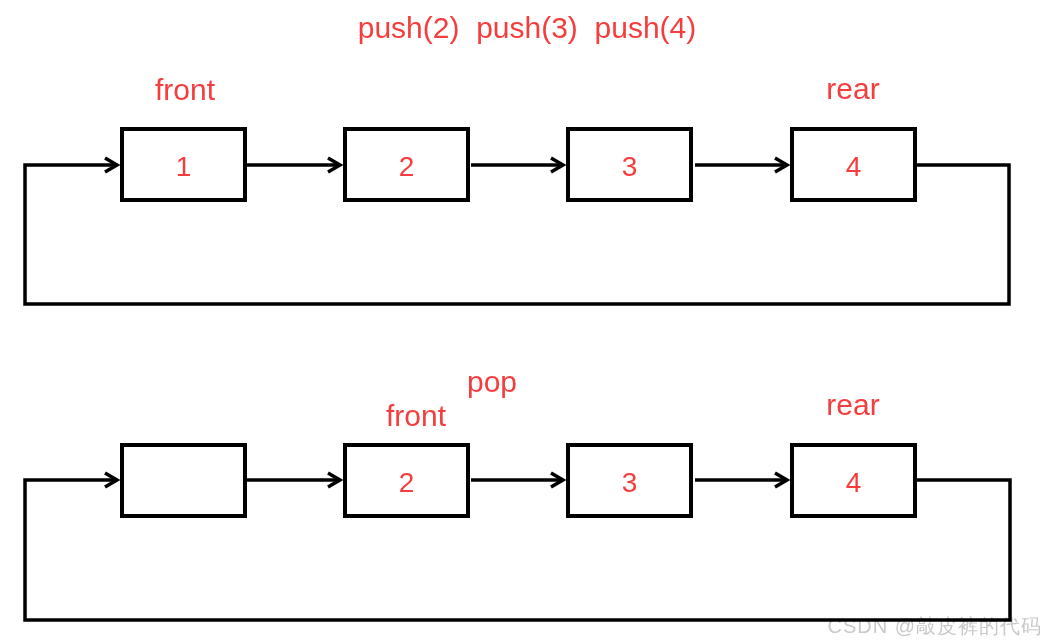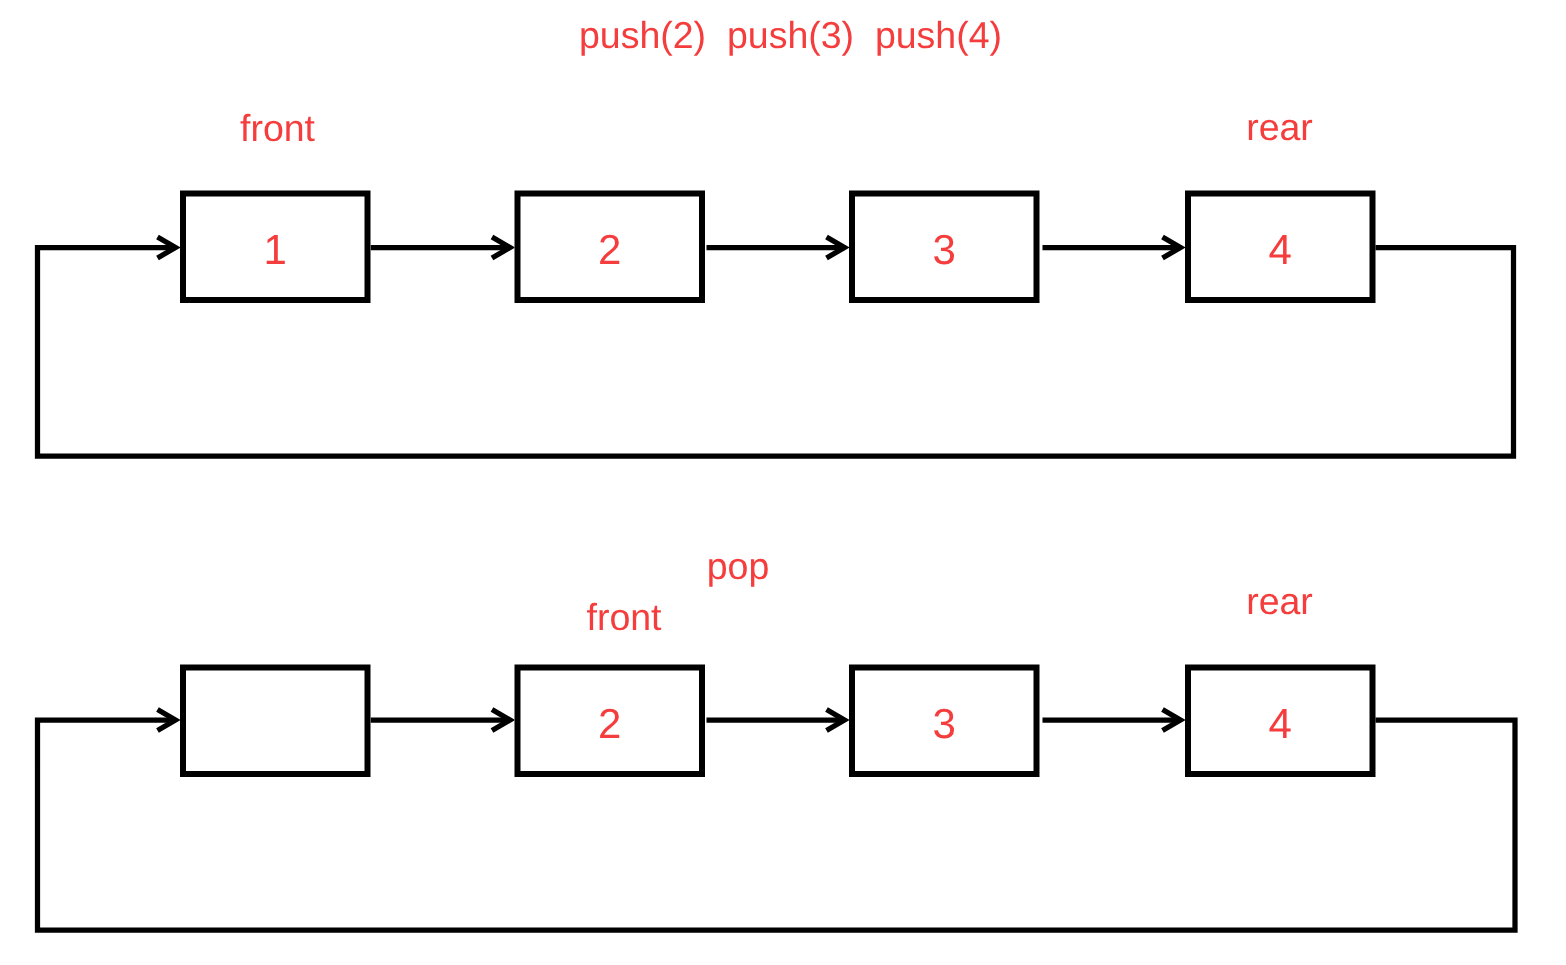--- a/index.html
+++ b/index.html
@@ -32,34 +32,35 @@
   }
   .node .val {
     color: var(--red, #f53d3d);
     font-size: 28px; line-height: 1;
     padding-top: 4px;
   }
 
   .rlabel {
     position: absolute; z-index: 3;
     color: var(--red, #f53d3d);
-    font-size: 25px; line-height: 1.1;
+    font-size: 30px; line-height: 1.1;
     transform: translateX(-50%);
     white-space: pre;
   }
 
   
   .nx1 { left: 120px; } .nx2 { left: 343px; } .nx3 { left: 566px; } .nx4 { left: 790px; }
   .d1y { top: 127px; }  .d2y { top: 443px; }
 </style>
 </head>
 <body>
 
 <div class="stage">
 
+  <div class="watermark">CSDN @敲皮裤的代码</div>
 
   <svg class="wires" width="1044" height="643" viewBox="0 0 1044 643">
     <defs>
       <marker id="arrow" markerUnits="userSpaceOnUse" markerWidth="22" markerHeight="22" refX="16" refY="11" orient="auto">
         <path d="M4,4 L16,11 L4,18" fill="none" stroke="#000000" stroke-width="3.5"></path>
       </marker>
     </defs>
 
     <g stroke="#000000" stroke-width="3.5" fill="none">
       <path d="M247,165 H340" marker-end="url(#arrow)"></path>

